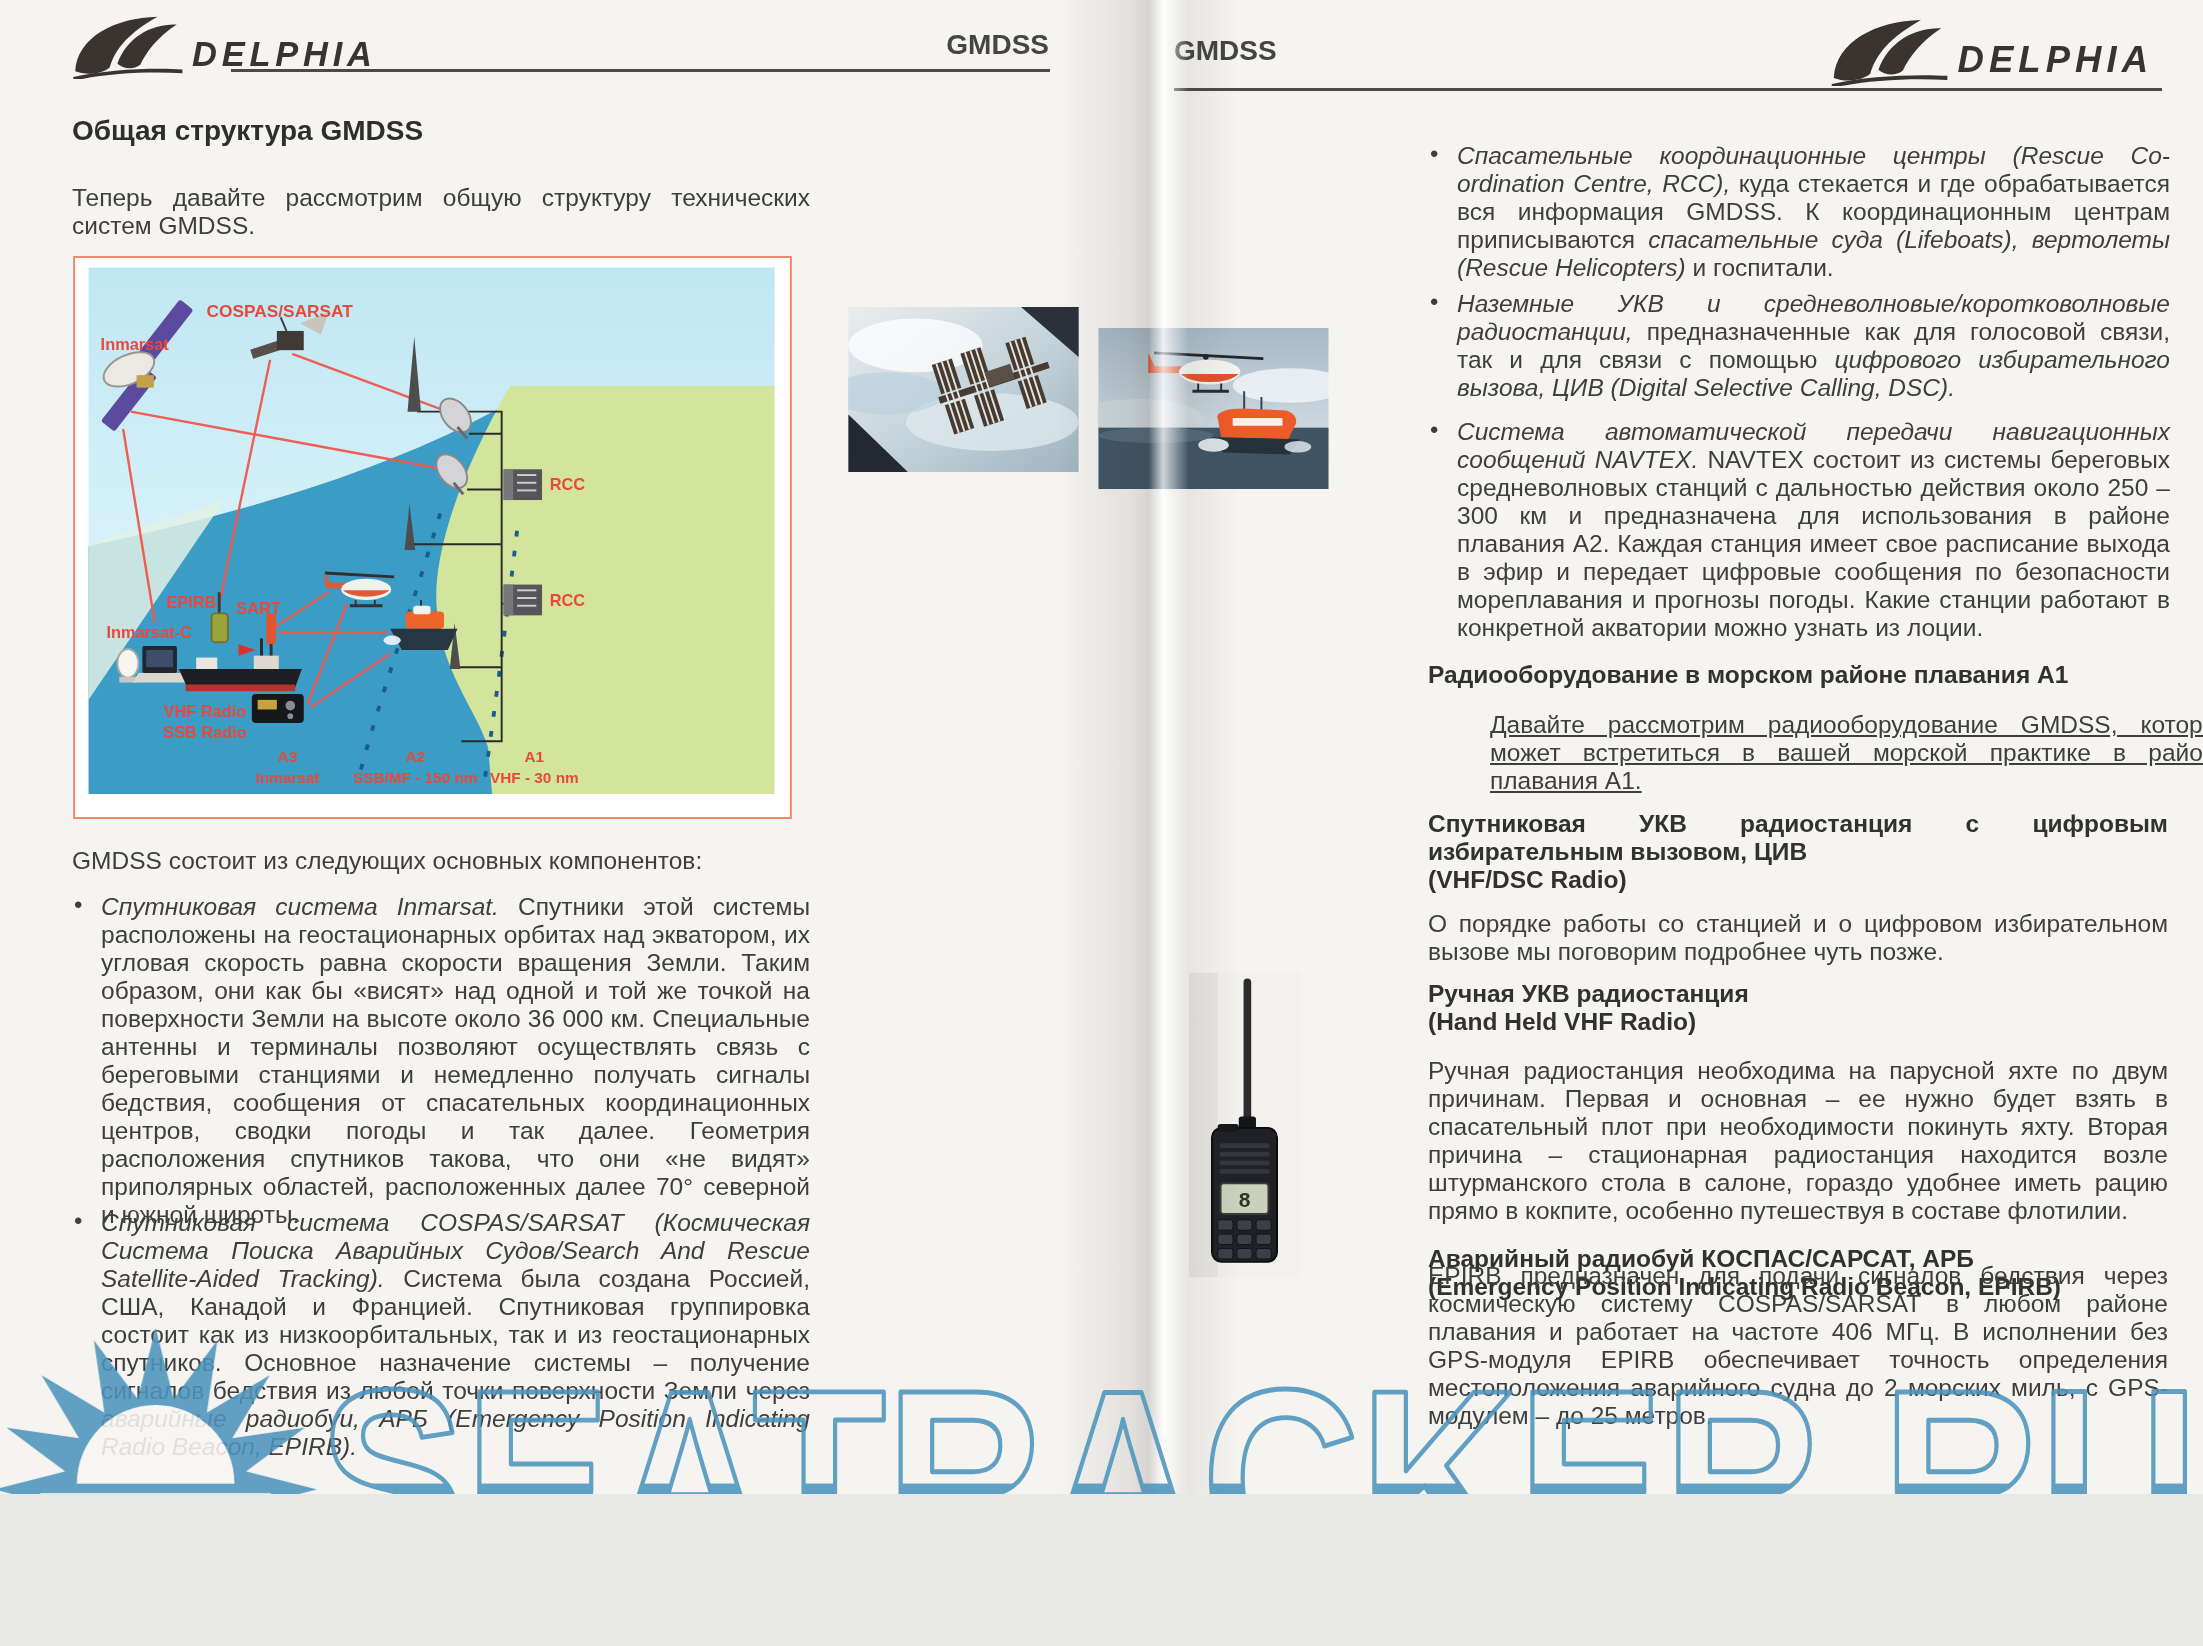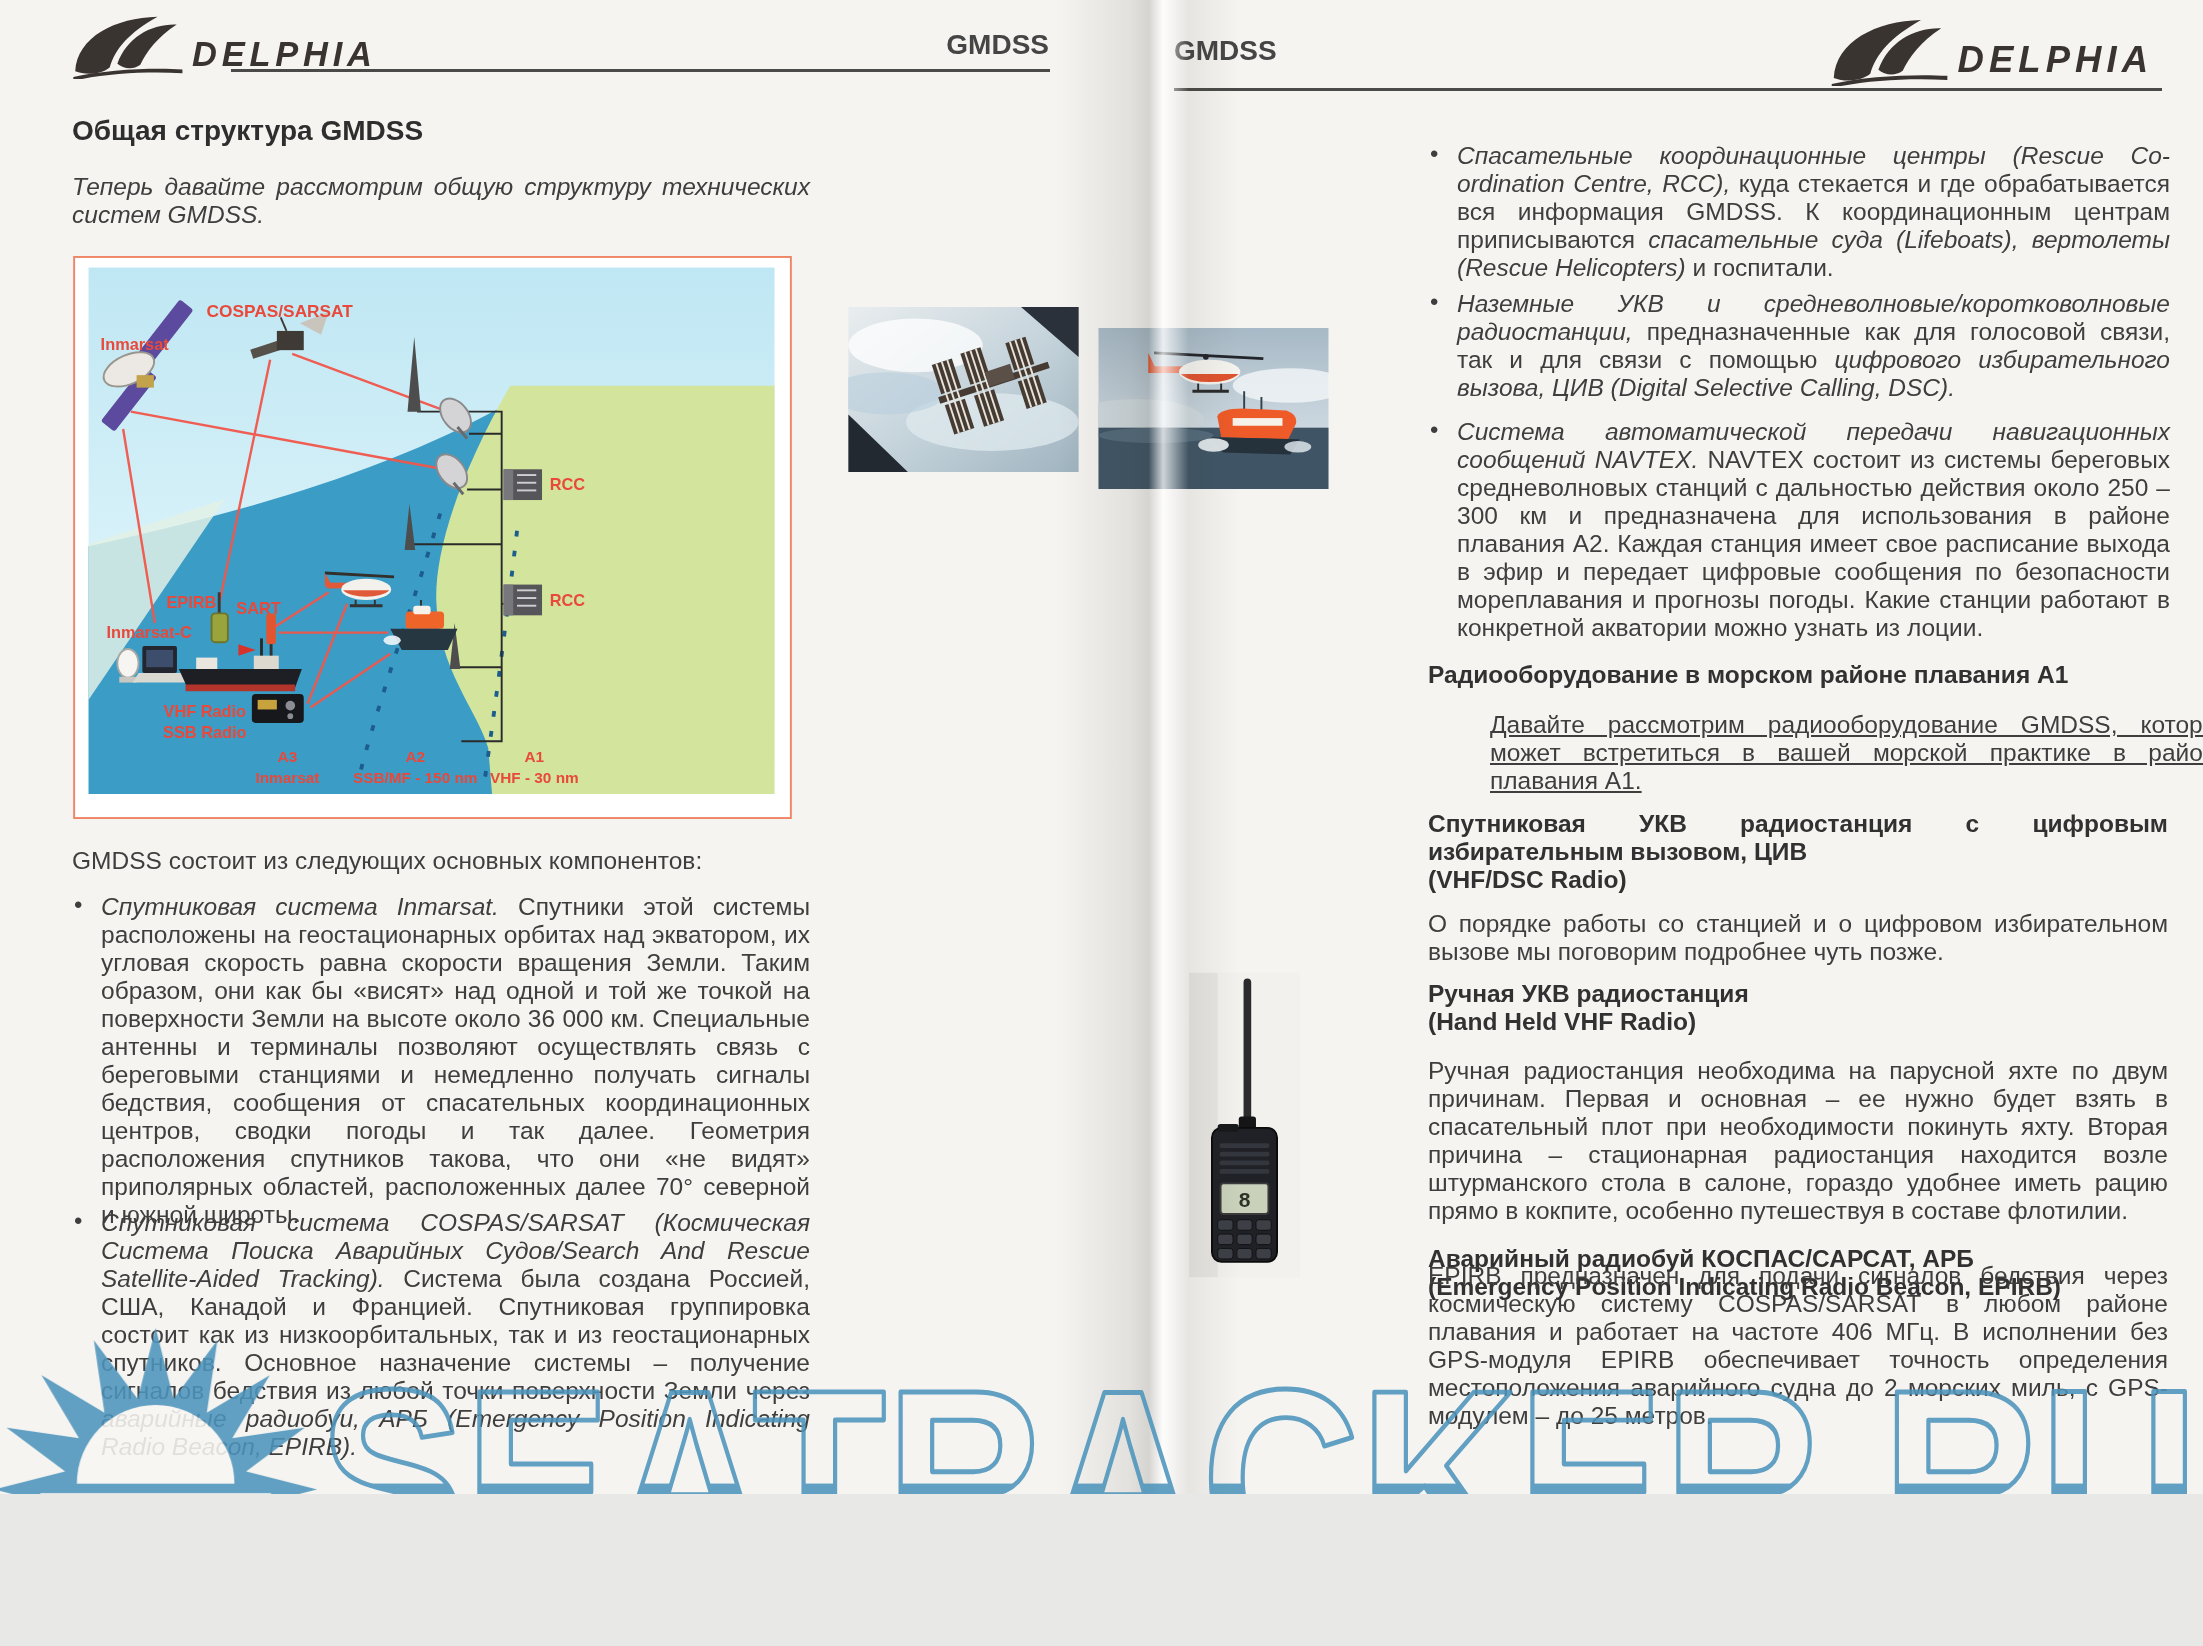--- a/index.html
+++ b/index.html
@@ -33,21 +33,21 @@
       <path d="M8,62 C10,26 50,6 94,5 C64,22 50,38 44,58 C34,66 18,66 8,62 Z" fill="#3a3430"></path>
       <path d="M52,54 C62,26 88,12 114,13 C94,26 82,42 76,55 C68,61 58,59 52,54 Z" fill="#3a3430"></path>
       <path d="M6,68 C40,60 90,58 120,60 L120,64 C84,62 40,64 6,72 Z" fill="#3a3430"></path>
     </g>
     <text x="130" y="56" class="brandword" font-size="36" font-style="italic" font-weight="bold" letter-spacing="5" fill="#3a3430">DELPHIA</text>
   </svg>
   <div class="abs bold" style="left:865px;top:29px;width:184px;font-size:28px;color:#454545;text-align:right;">GMDSS</div>
   <div class="abs rule" style="left:231px;top:69px;width:819px;"></div>
 
   <div class="abs bold" style="left:72px;top:115px;font-size:28px;color:#2e2e2e;">Общая структура GMDSS</div>
-  <div class="abs txt" style="left:72px;top:173px;width:738px;font-style:italic;">Теперь давайте рассмотрим общую структуру технических систем GMDSS.</div>
+  <div class="abs txt" style="left:72px;top:184px;width:738px;">Теперь давайте рассмотрим общую структуру технических систем GMDSS.</div>
 
   <svg class="abs" style="left:73px;top:256px;" width="719" height="563" viewBox="0 0 748 586">
     <defs>
       <linearGradient id="sky" x1="0" y1="0" x2="0" y2="1">
         <stop offset="0" stop-color="#bfe7f3"></stop>
           <stop offset="1" stop-color="#ecfafd"></stop>
       </linearGradient>
     </defs>
     <rect x="1" y="1" width="746" height="584" fill="#ffffff" stroke="#ef8566" stroke-width="2"></rect>
     <g>

